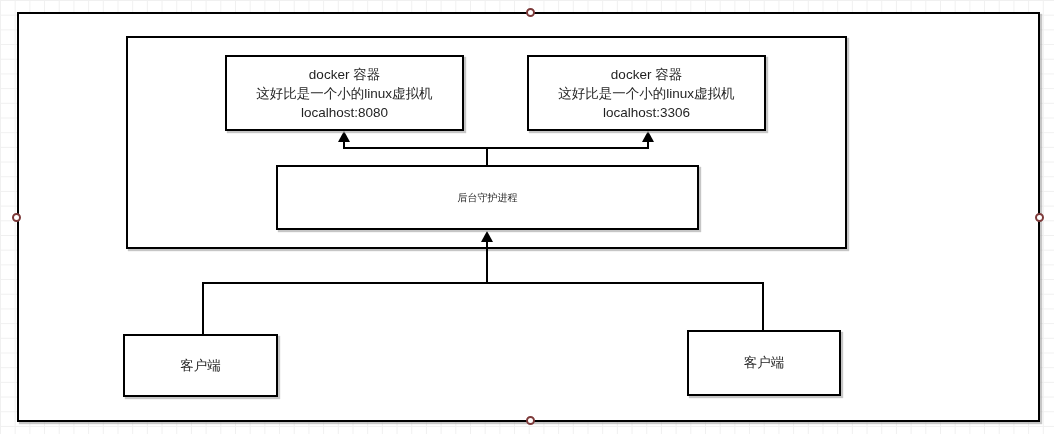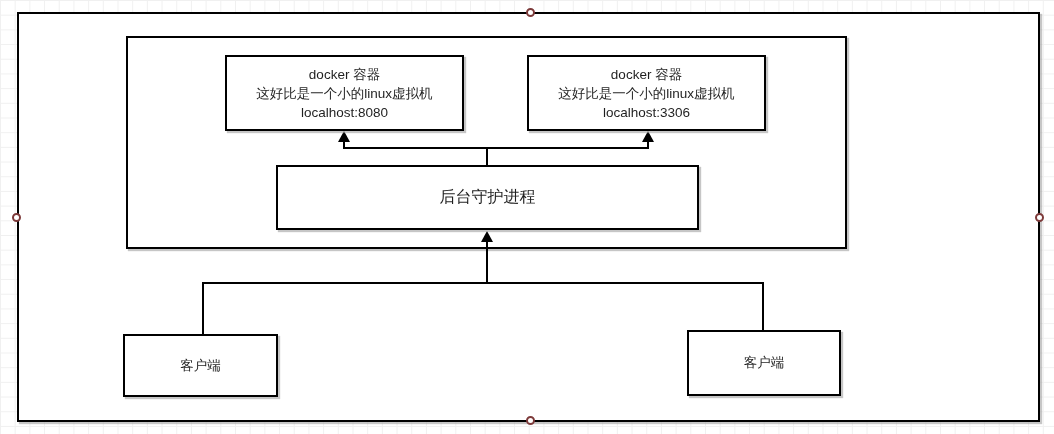--- a/index.html
+++ b/index.html
@@ -28,21 +28,21 @@
     align-items: center;
     justify-content: center;
     text-align: center;
     color: #1f1f1f;
   }
 
   .outer-rect   { left: 17px;  top: 12px;  width: 1023px; height: 410px; }
   .big-rect     { left: 126px; top: 36px;  width: 721px;  height: 213px; }
   .docker-box-1 { left: 225px; top: 55px;  width: 239px;  height: 76px;  font-size: 13.5px; line-height: 19px; }
   .docker-box-2 { left: 527px; top: 55px;  width: 239px;  height: 76px;  font-size: 13.5px; line-height: 19px; }
-  .daemon-box   { left: 276px; top: 165px; width: 423px;  height: 65px;  font-size: 16px; }
+  .daemon-box   { left: 276px; top: 165px; width: 423px;  height: 65px;  font-size: 10px; }
   .client-left  { left: 123px; top: 334px; width: 155px;  height: 63px;  font-size: 13.5px; }
   .client-right { left: 687px; top: 330px; width: 154px;  height: 66px;  font-size: 13.5px; }
 
   .free-label {
     position: absolute;
     left: 400px; top: 367px; width: 142px;
     text-align: center;
     font-size: 14px;
     color: #1f1f1f;
   }

